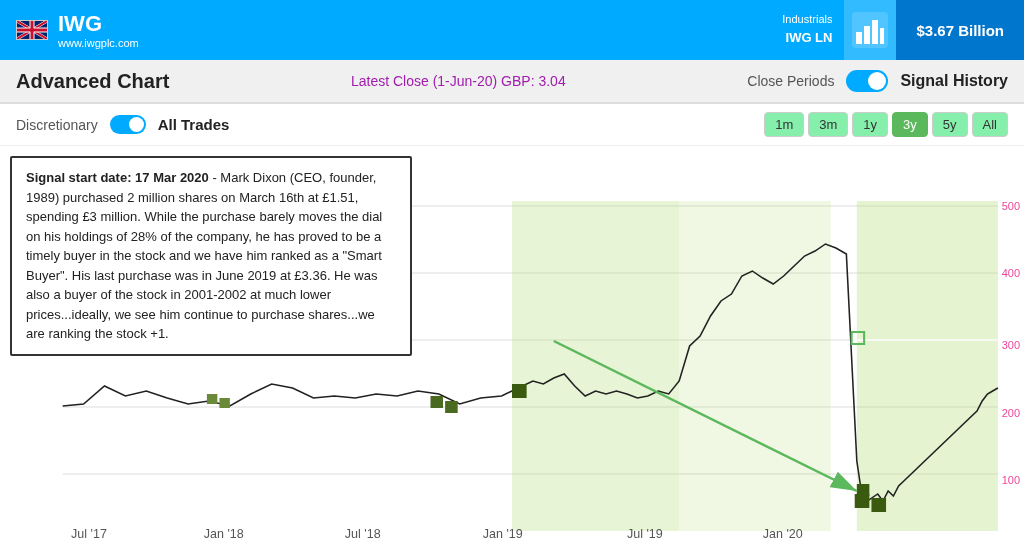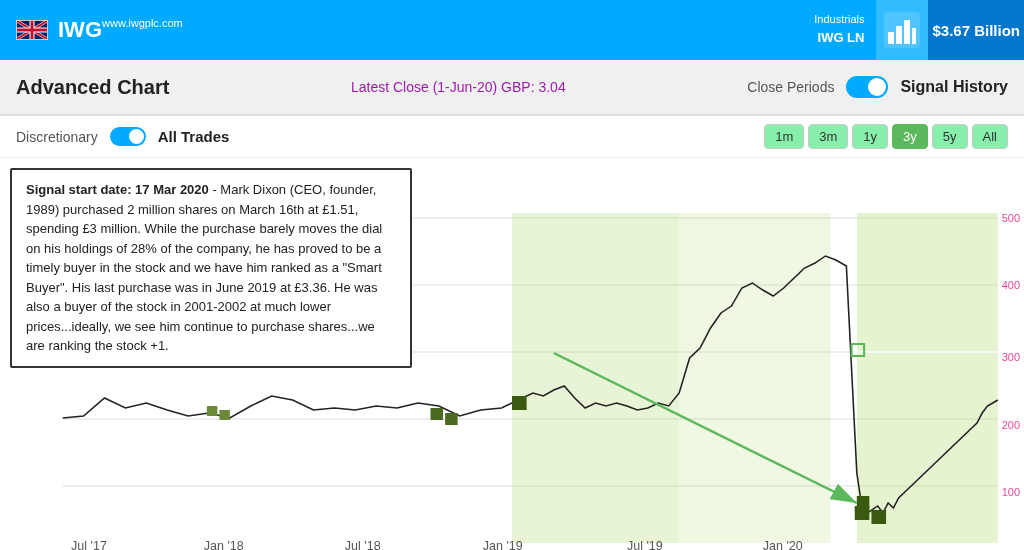--- a/index.html
+++ b/index.html
@@ -29,21 +29,21 @@
     .flag-icon svg { width: 100%; height: 100%; }
     .header-logo-text {
       color: #fff;
       font-size: 22px;
       font-weight: bold;
     }
     .header-url {
       color: #fff;
       font-size: 11px;
     }
-    .header-logo-block { display: flex; flex-direction: row; justify-content: center; }
+    .header-logo-block { display: flex; flex-direction: column; justify-content: center; }
     .header-spacer { flex: 1; }
     .header-right {
       display: flex;
       align-items: center;
       gap: 0;
     }
     .header-sector-block {
       display: flex;
       flex-direction: column;
       align-items: flex-end;
@@ -62,35 +62,35 @@
       padding: 4px 8px;
       display: flex;
       align-items: center;
       justify-content: center;
       height: 100%;
     }
     .market-cap-block {
       background: #0077cc;
       display: flex;
       align-items: center;
-      padding: 0 4px;
+      padding: 0 20px;
       color: #fff;
       font-size: 15px;
       font-weight: bold;
       height: 100%;
     }
 
     
     .toolbar {
       background: #f0f0f0;
       border-bottom: 2px solid #ddd;
       display: flex;
       align-items: center;
       padding: 0 16px;
-      height: 56px;
+      height: 44px;
       gap: 30px;
     }
     .toolbar-title {
       font-size: 20px;
       font-weight: bold;
       color: #222;
     }
     .toolbar-close {
       flex: 1;
       text-align: center;

